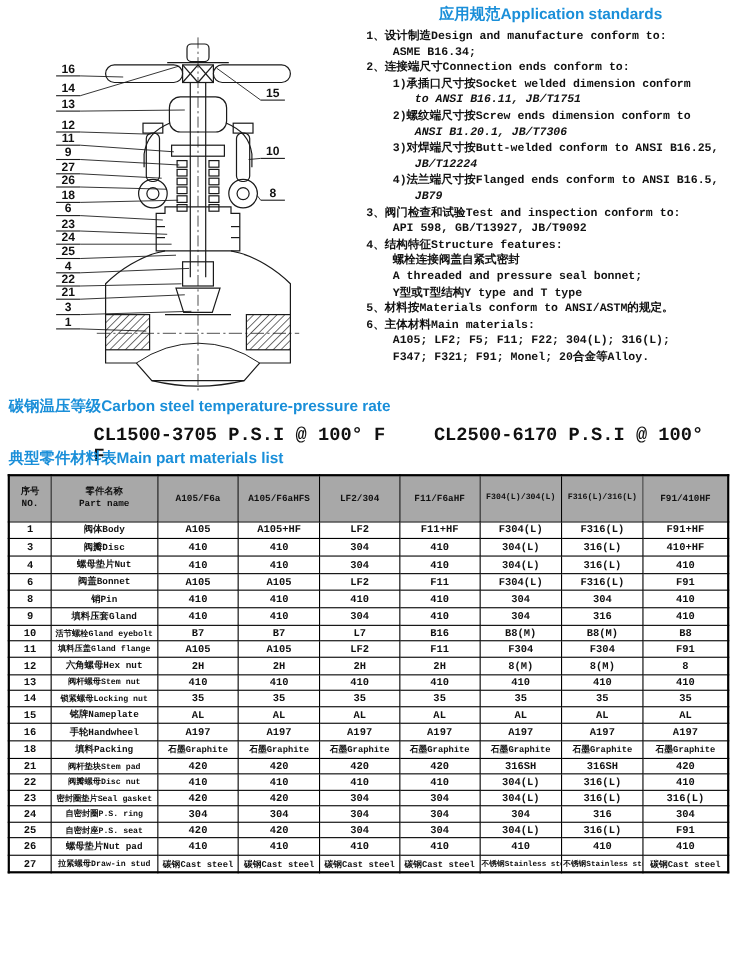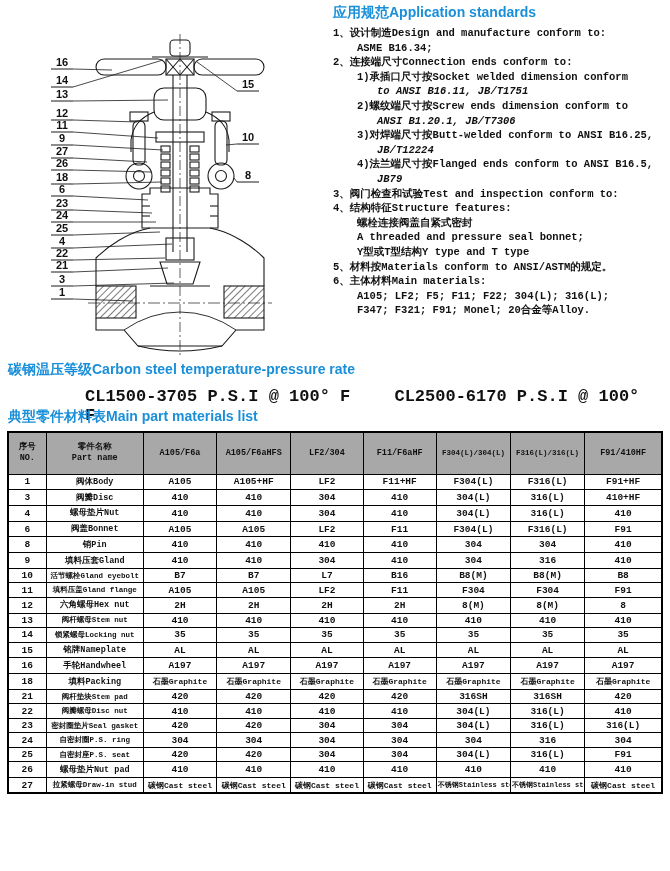--- a/index.html
+++ b/index.html
@@ -12,21 +12,21 @@
   .page{position:relative;width:670px;height:871px;background:#fff;
         font-family:"Liberation Mono","DejaVu Sans Mono",monospace;color:var(--ink);}
 
   
   .diagram{position:absolute;left:0;top:0;width:330px;height:400px;}
   .diagram svg{width:100%;height:100%;}
 
   
   .standards{position:absolute;left:333px;top:4px;width:335px;}
   .blue-title{font-family:"Liberation Sans","DejaVu Sans",sans-serif;
-              font-weight:bold;font-size:14px;color:var(--accent);}
+              font-weight:bold;font-size:14px;color:var(--accent);text-align:center;}
   .standards .blue-title{margin-bottom:4px;}
   .std-line{font-size:10.5px;line-height:14.6px;font-weight:600;white-space:nowrap;}
   .std-line.i1{padding-left:24px;}
   .std-line.i2{padding-left:44px;font-style:italic;}
 
   
   .pressure-title{position:absolute;left:8px;top:361px;}
   .pressure-values{position:absolute;left:85px;top:387px;font-size:17px;font-weight:700;}
   .pressure-values span{margin-right:34px;}
 
@@ -207,20 +207,21 @@
         <div class="std-line i0">2、连接端尺寸Connection ends conform to:</div>
         <div class="std-line i1">1)承插口尺寸按Socket welded dimension conform</div>
         <div class="std-line i2">to ANSI B16.11, JB/T1751</div>
         <div class="std-line i1">2)螺纹端尺寸按Screw ends dimension conform to</div>
         <div class="std-line i2">ANSI B1.20.1, JB/T7306</div>
         <div class="std-line i1">3)对焊端尺寸按Butt-welded conform to ANSI B16.25,</div>
         <div class="std-line i2">JB/T12224</div>
         <div class="std-line i1">4)法兰端尺寸按Flanged ends conform to ANSI B16.5,</div>
         <div class="std-line i2">JB79</div>
         <div class="std-line i0">3、阀门检查和试验Test and inspection conform to:</div>
+        <div class="std-line i1">API 598, GB/T13927, JB/T9092</div>
         <div class="std-line i0">4、结构特征Structure features:</div>
         <div class="std-line i1">螺栓连接阀盖自紧式密封</div>
         <div class="std-line i1">A threaded and pressure seal bonnet;</div>
         <div class="std-line i1">Y型或T型结构Y type and T type</div>
         <div class="std-line i0">5、材料按Materials conform to ANSI/ASTM的规定。</div>
         <div class="std-line i0">6、主体材料Main materials:</div>
         <div class="std-line i1">A105; LF2; F5; F11; F22; 304(L); 316(L);</div>
         <div class="std-line i1">F347; F321; F91; Monel; 20合金等Alloy.</div>
       </div>
   </div>

